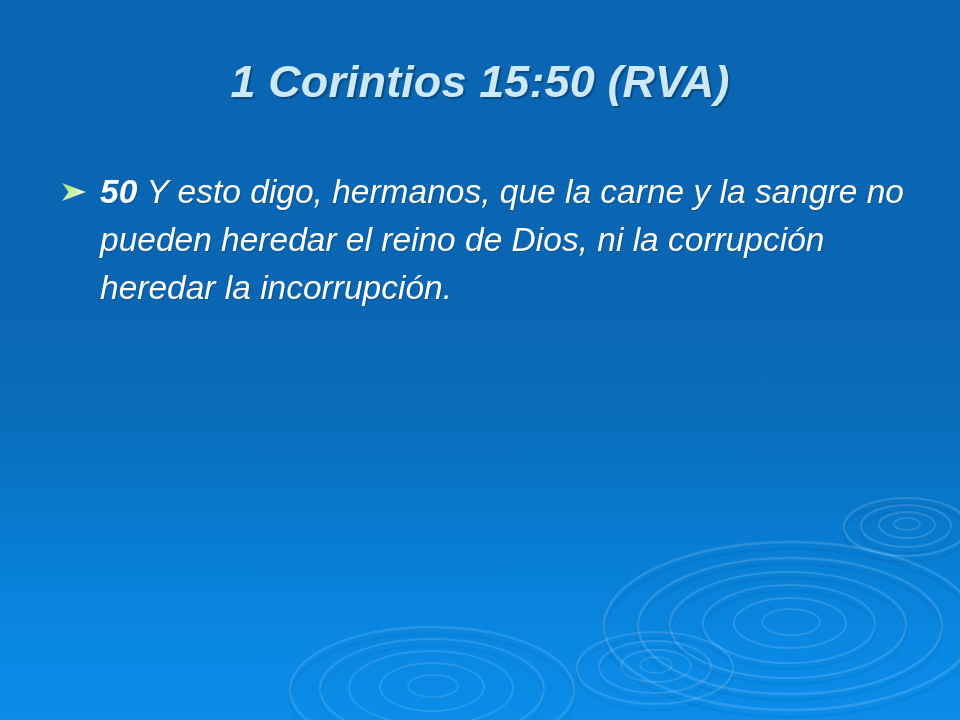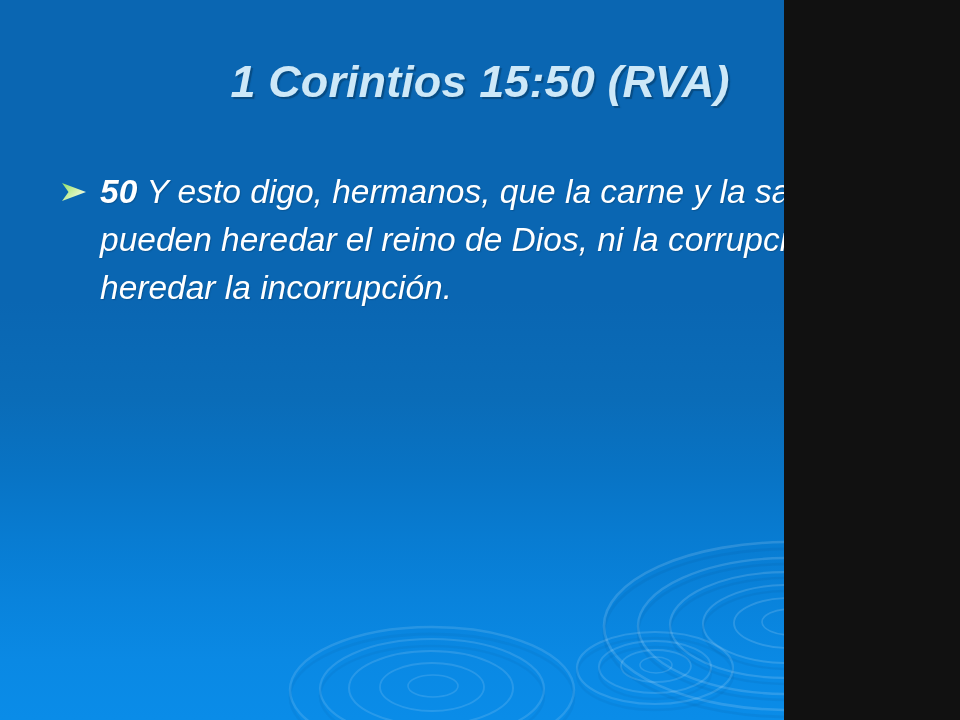--- a/index.html
+++ b/index.html
@@ -3,21 +3,21 @@
 <meta charset="utf-8">
 <title>1 Corintios 15:50 (RVA)</title>
 <style>
   html, body {
     margin: 0;
     padding: 0;
     background: #111;
   }
   #slide {
     position: relative;
-    width: 784px;
+    width: 960px;
     height: 720px;
     overflow: hidden;
     font-family: "Liberation Sans", "DejaVu Sans", sans-serif;
     
     background: linear-gradient(to bottom,
         #0a66b2 0px,
         #0a66b2 300px,
         #0a6cb8 400px,
         #0873c4 470px,
         #087cd2 540px,

